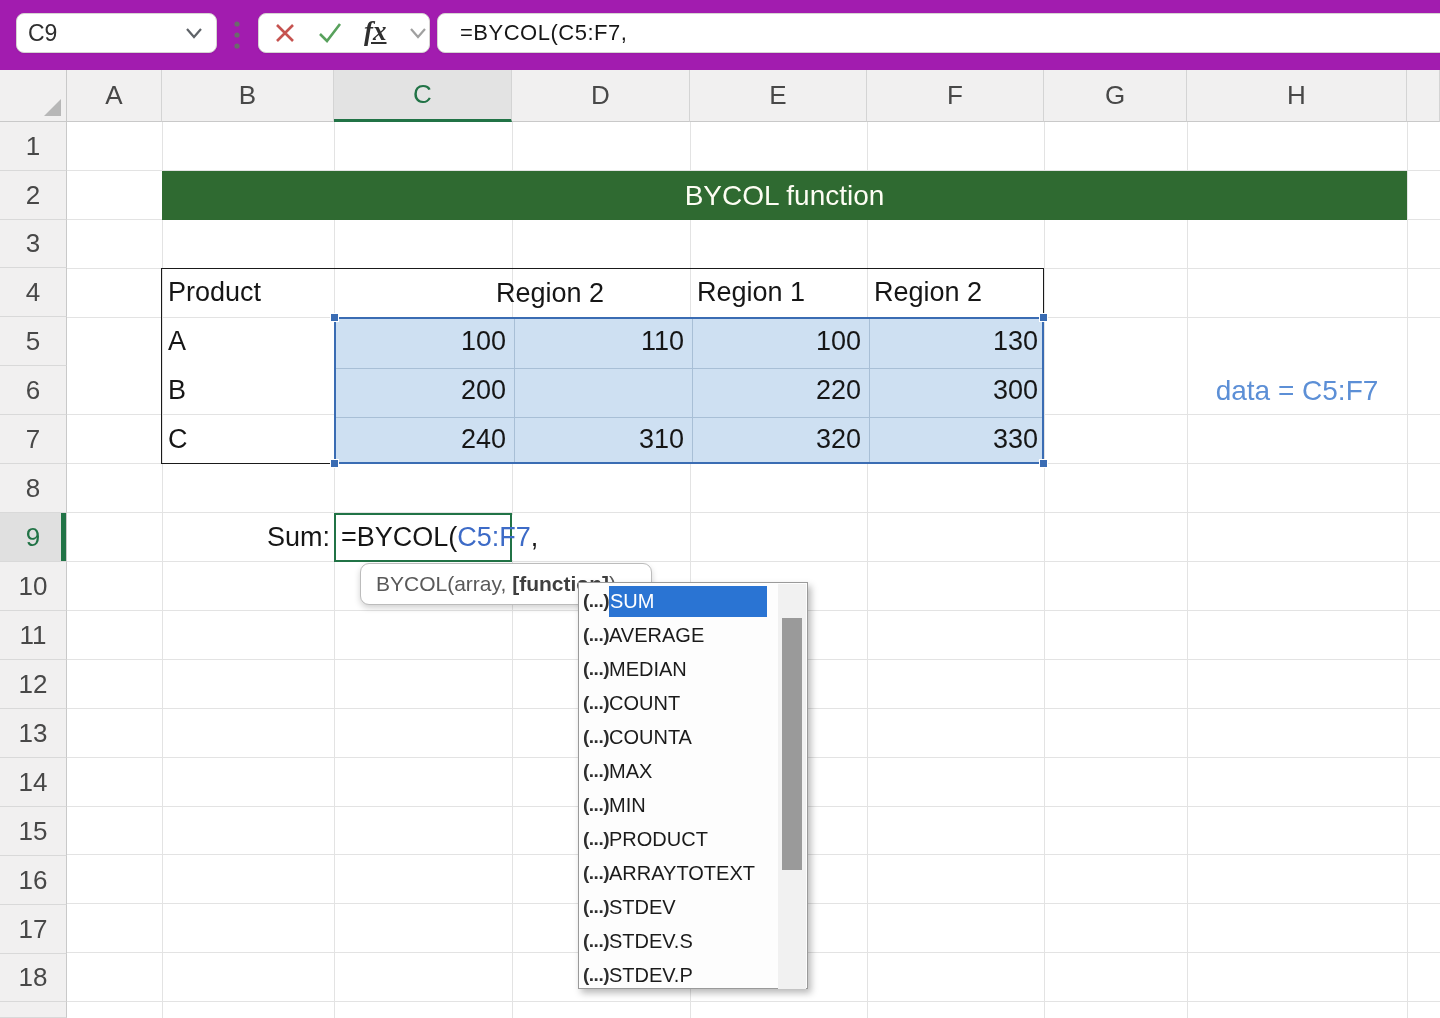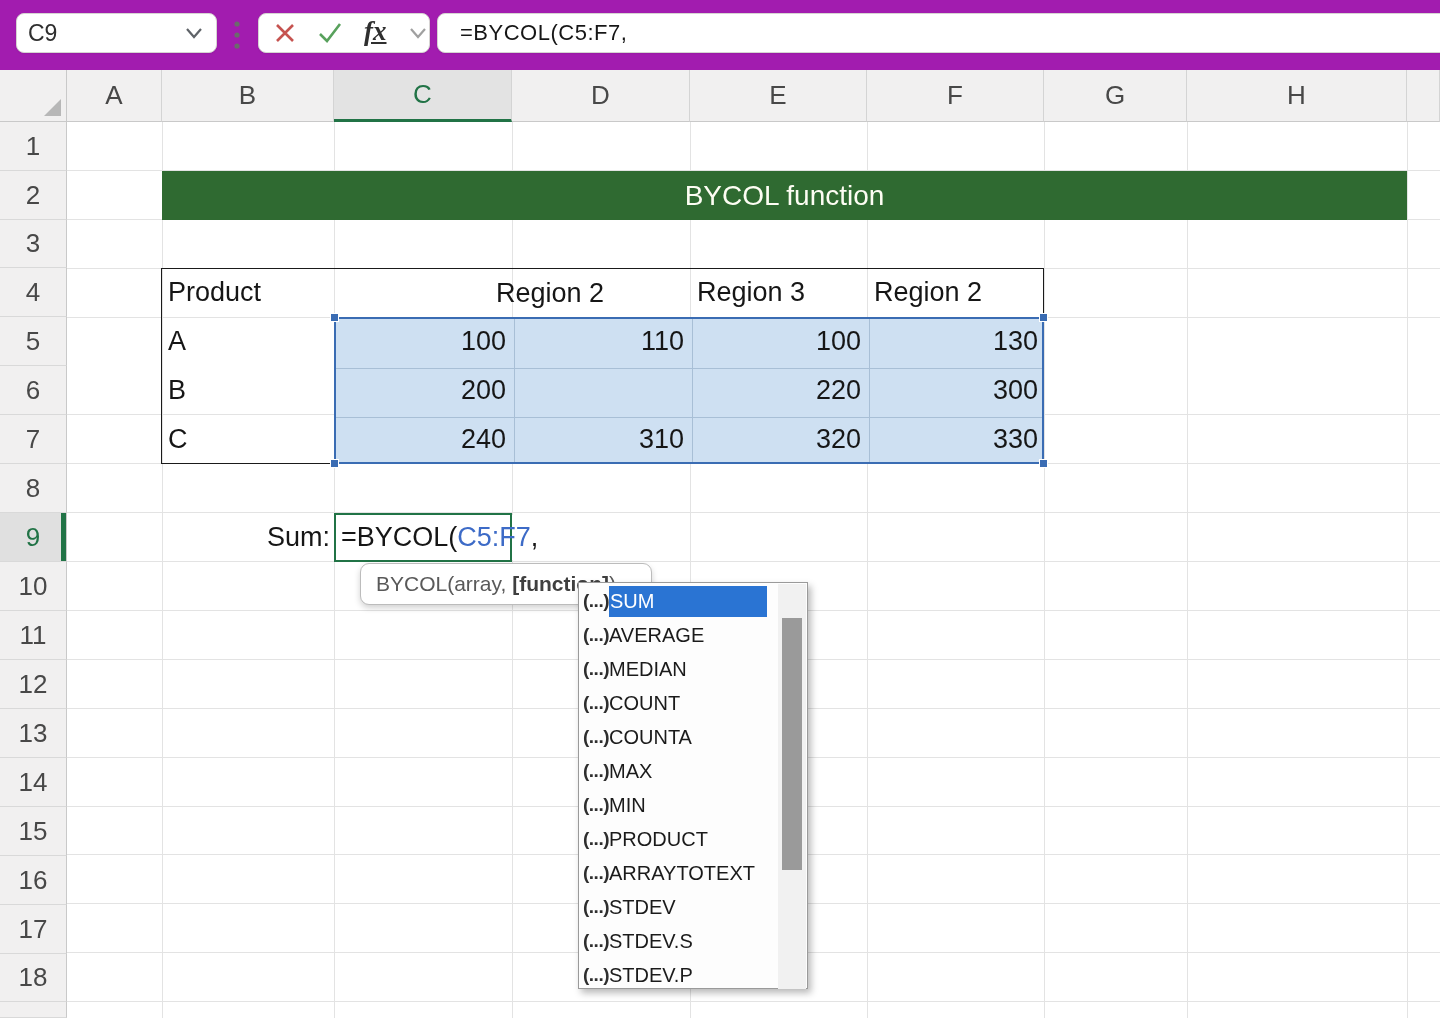--- a/index.html
+++ b/index.html
@@ -182,21 +182,21 @@
   <div class="abs rowhead" style="top:905px;height:49px">17</div>
   <div class="abs rowhead" style="top:954px;height:48px">18</div>
   <div class="abs rowhead" style="top:1002px;height:16px"></div>
 
   <div class="abs banner">BYCOL function</div>
 
   <div class="abs tableoutline"></div>
 
   <div class="abs cell" style="left:168px;top:268px;width:160px;height:49px">Product</div>
   <div class="abs cell" style="left:496px;top:268px;width:165px;height:51px">Region 2</div>
-  <div class="abs cell" style="left:697px;top:268px;width:165px;height:49px">Region 3</div>
+  <div class="abs cell" style="left:697px;top:268px;width:165px;height:49px">Region 1</div>
   <div class="abs cell" style="left:874px;top:268px;width:165px;height:49px">Region 2</div>
 
   <div class="abs cell" style="left:168px;top:317px;width:160px;height:49px">A</div>
   <div class="abs cell" style="left:168px;top:366px;width:160px;height:49px">B</div>
   <div class="abs cell" style="left:168px;top:415px;width:160px;height:49px">C</div>
 
   <div class="abs range">
     <div class="rgv" style="left:178px"></div>
     <div class="rgv" style="left:356px"></div>
     <div class="rgv" style="left:533px"></div>
@@ -213,20 +213,21 @@
   <div class="abs cell rjust" style="left:691px;top:317px;width:170px;height:49px">100</div>
   <div class="abs cell rjust" style="left:868px;top:317px;width:170px;height:49px">130</div>
   <div class="abs cell rjust" style="left:336px;top:366px;width:170px;height:49px">200</div>
   <div class="abs cell rjust" style="left:691px;top:366px;width:170px;height:49px">220</div>
   <div class="abs cell rjust" style="left:868px;top:366px;width:170px;height:49px">300</div>
   <div class="abs cell rjust" style="left:336px;top:415px;width:170px;height:49px">240</div>
   <div class="abs cell rjust" style="left:514px;top:415px;width:170px;height:49px">310</div>
   <div class="abs cell rjust" style="left:691px;top:415px;width:170px;height:49px">320</div>
   <div class="abs cell rjust" style="left:868px;top:415px;width:170px;height:49px">330</div>
 
+  <div class="abs datalabel">data = C5:F7</div>
 
   <div class="abs sumlabel">Sum:</div>
   <div class="abs editwhite"></div>
   <div class="abs editborder"></div>
   <div class="abs editformula"><span>=BYCOL(</span><span class="refblue">C5:F7</span><span>,</span></div>
 
   <div class="abs tooltip"><span>BYCOL(array, </span><b>[function]</b><span>)</span></div>
 
   <div class="abs dropdown">
     <div class="dditem selected">

